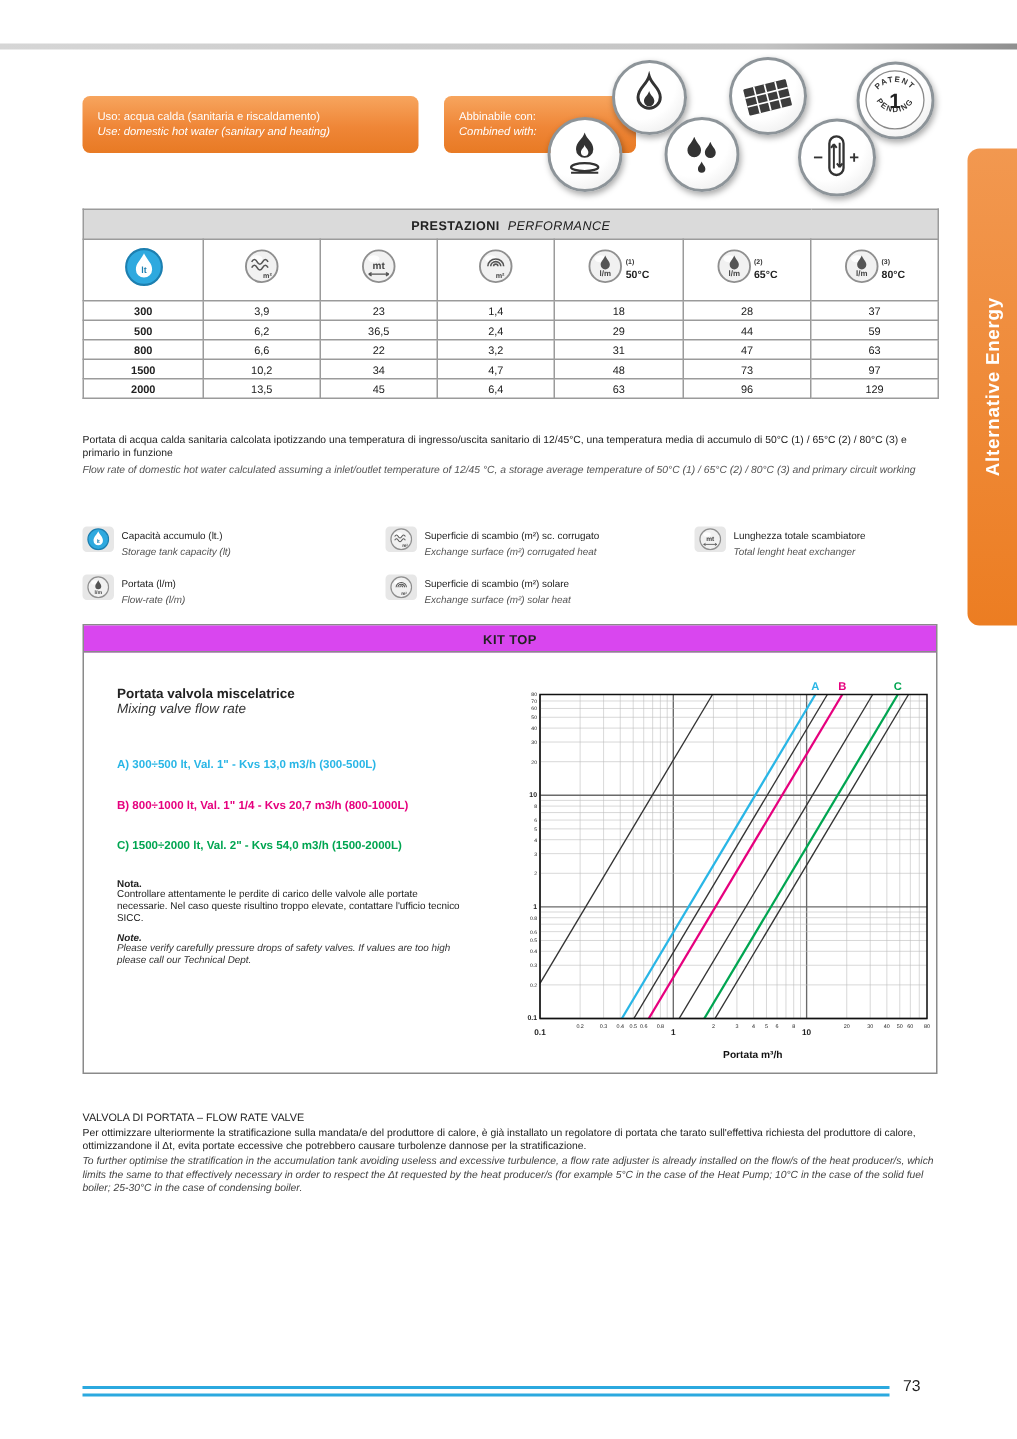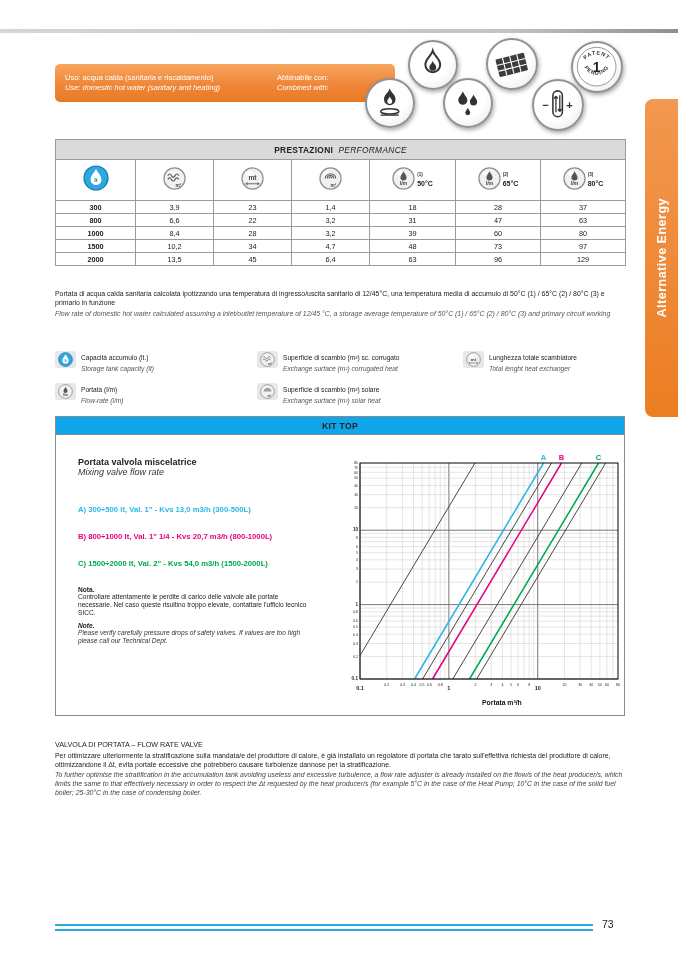--- a/index.html
+++ b/index.html
@@ -6,21 +6,21 @@
   html,body{background:#ffffff}
   .page{position:relative;width:678px;height:959px;background:#fff;overflow:hidden;
         font-family:"Liberation Sans", sans-serif;color:#222;margin:0 auto}
   .scan-top{position:absolute;left:0;top:29px;width:678px;height:4px;
         background:linear-gradient(90deg,#d6d6d6,#c3c3c3 75%,#8f8f8f)}
   
   .banner{position:absolute;top:64px;height:38px;border-radius:5px;
         background:linear-gradient(180deg,#f7a55e 0%,#ef8637 55%,#e87a24 100%);
         color:#fff;display:flex;flex-direction:column;justify-content:center;padding:0 10px}
   .banner1{left:55px;width:224px}
-  .banner2{left:267px;width:128px}
+  .banner2{left:296px;width:128px}
   .b-line{font-size:7.5px;line-height:10px;white-space:nowrap}
   .b-bold{font-weight:normal}
   .b-ital{font-style:italic}
   .circ{position:absolute;border-radius:50%;
         background:radial-gradient(circle at 35% 28%, #ffffff 55%, #e6e6e6 100%);
         border:2px solid #8d9499;box-shadow:1px 2px 4px rgba(0,0,0,.35);
         display:flex;align-items:center;justify-content:center}
   .circ svg{display:block}
   
   .side-tab{position:absolute;right:0;top:99px;width:33px;height:318px;
@@ -52,21 +52,21 @@
   .leg-col:nth-child(2){width:206px}
   .leg-col:nth-child(3){width:168px}
   .leg-item{display:flex;gap:5px;margin-bottom:10px;align-items:flex-start;padding-right:10px}
   .chip{width:21px;height:17px;background:#e7e7e7;border-radius:3px;flex:0 0 auto;
         display:flex;align-items:center;justify-content:center}
   .leg-text{display:block;line-height:8px}
   .leg-it{font-size:6.6px;color:#222}
   .leg-en{font-size:6.6px;color:#555;font-style:italic}
   
   .kit{position:absolute;left:55px;top:416px;width:570px;height:300px;border:1px solid #8a8a8a;background:#fff}
-  .kit-header{height:18px;background:#0ea5e9;border-bottom:1px solid #8a8a8a;display:flex;
+  .kit-header{height:18px;background:#d946ef;border-bottom:1px solid #8a8a8a;display:flex;
         align-items:center;justify-content:center;font-weight:bold;font-size:8.6px;letter-spacing:.3px}
   .kit-left{position:absolute;left:22px;top:40px;width:250px}
   .kit-h-it{font-size:9px;font-weight:bold}
   .kit-h-en{font-size:9px;font-style:italic;color:#333;margin-bottom:28px}
   .valve{font-size:7.7px;font-weight:bold;line-height:10px;margin-bottom:17px;white-space:nowrap}
   .nota-label{font-size:6.6px;font-weight:bold;margin-top:12px}
   .nota-text{font-size:6.6px;line-height:8.2px;color:#222;width:235px}
   .note-label{font-size:6.6px;font-weight:bold;font-style:italic;margin-top:4px}
   .note-text{font-size:6.6px;font-style:italic;line-height:8.2px;color:#333;width:235px}
   .kit-chart{position:absolute;left:278px;top:34px;width:288px;height:258px}
@@ -254,36 +254,36 @@
         <tr>
           <td>300</td>
           <td>3,9</td>
           <td>23</td>
           <td>1,4</td>
           <td>18</td>
           <td>28</td>
           <td>37</td>
         </tr>
         <tr>
+          <td>500</td>
+          <td>6,2</td>
+          <td>36,5</td>
+          <td>2,4</td>
+          <td>29</td>
+          <td>44</td>
+          <td>59</td>
+        </tr>
+        <tr>
           <td>800</td>
           <td>6,6</td>
           <td>22</td>
           <td>3,2</td>
           <td>31</td>
           <td>47</td>
           <td>63</td>
-        </tr>
-        <tr>
-          <td>1000</td>
-          <td>8,4</td>
-          <td>28</td>
-          <td>3,2</td>
-          <td>39</td>
-          <td>60</td>
-          <td>80</td>
         </tr>
         <tr>
           <td>1500</td>
           <td>10,2</td>
           <td>34</td>
           <td>4,7</td>
           <td>48</td>
           <td>73</td>
           <td>97</td>
         </tr>

